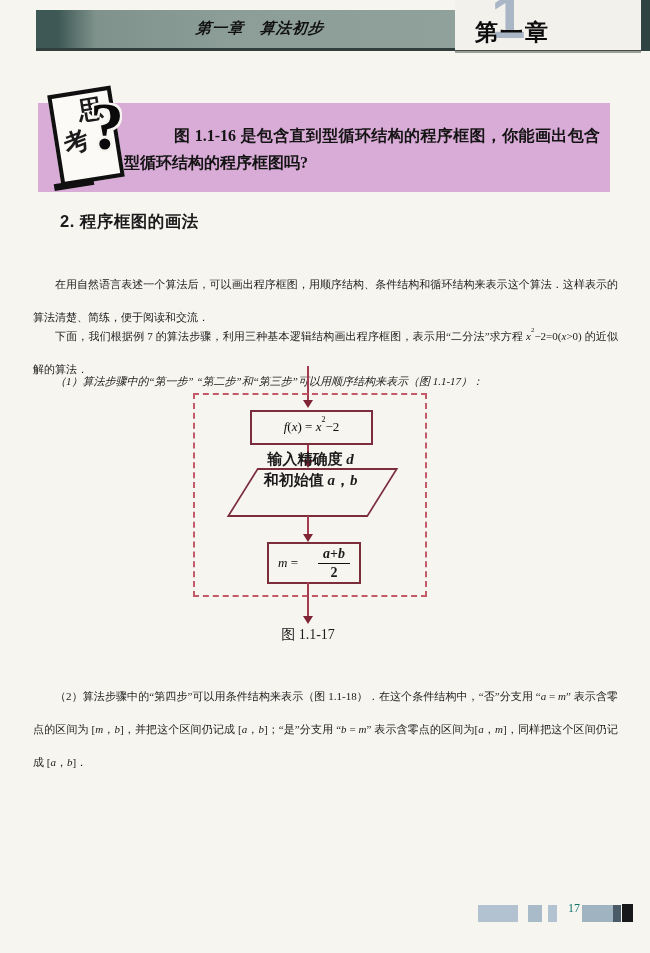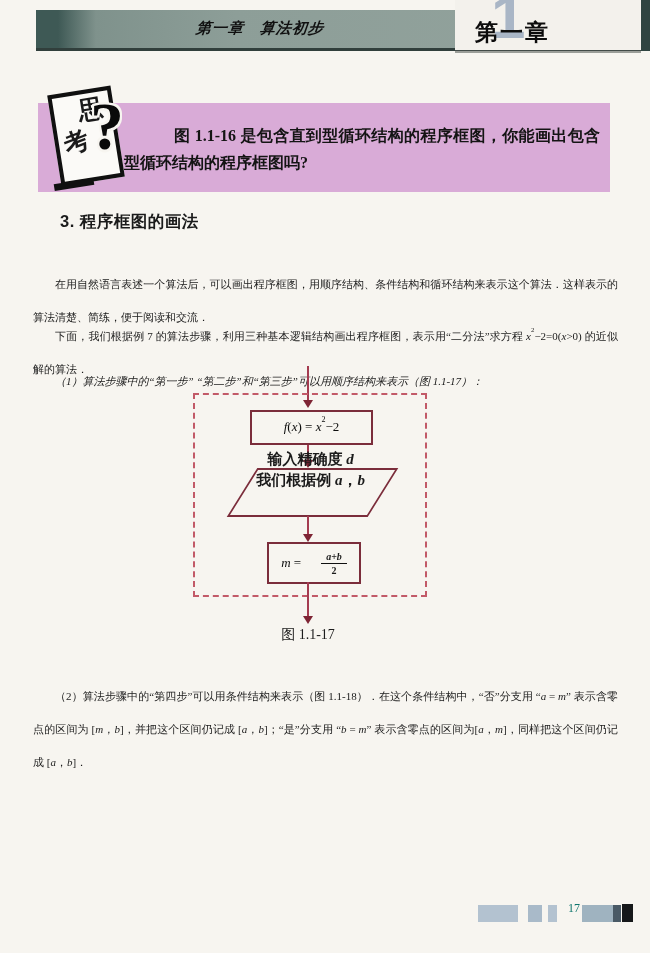--- a/index.html
+++ b/index.html
@@ -99,21 +99,21 @@
   .fc-label{font-size:13px;color:#0d0d0d;white-space:nowrap;}
   .fc-io-shape{
     position:absolute;left:242px;top:468px;width:137px;height:45px;
     border:2px solid #7b2d3b;transform:skewX(-32deg);
   }
   .fc-io-text{
     position:absolute;left:228px;top:446px;width:165px;height:47px;
     display:flex;flex-direction:column;align-items:center;justify-content:center;
     font-size:15px;font-weight:bold;line-height:21px;white-space:nowrap;
   }
-  .fc-frac{display:inline-block;text-align:center;vertical-align:middle;margin-left:20px;font-size:10px;font-weight:bold;}
+  .fc-frac{display:inline-block;text-align:center;vertical-align:middle;margin-left:20px;font-size:14px;font-weight:bold;}
   .fc-frac-num{display:block;border-bottom:1.6px solid #101010;padding:0 5px 1px;}
   .fc-frac-den{display:block;padding-top:1px;}
   .fc-caption{
     position:absolute;left:193px;top:626px;width:230px;text-align:center;font-size:14px;
   }
   
   .footer-mark{position:absolute;top:905px;height:17px;}
   #fmark-1{left:478px;width:40px;background:#b3c2d0;}
   #fmark-2{left:528px;width:14px;background:#a9bac9;}
   #fmark-3{left:548px;width:9px;background:#b3c2d0;}
@@ -141,42 +141,42 @@
   </div>
   <div class="think-icon">
     <div class="think-card">
       <span class="think-char-top">思</span>
       <span class="think-char-bottom">考</span>
     </div>
     <span class="think-question">?</span>
     <div class="think-base"></div>
   </div>
 
-  <div class="section-heading">3. 程序框图的画法</div>
+  <div class="section-heading">2. 程序框图的画法</div>
   <p class="para" id="para-1">在用自然语言表述一个算法后，可以画出程序框图，用顺序结构、条件结构和循环结构来表示这个算法．这样表示的算法清楚、简练，便于阅读和交流．</p>
   <p class="para" id="para-2"><span>下面，我们根据例 7 的算法步骤，利用三种基本逻辑结构画出程序框图，表示用“二分法”求方程 </span><i>x</i><sup>2</sup><span>−2=0(</span><i>x</i><span>&gt;0) 的近似解的算法．</span></p>
   <p class="para" id="para-3">（1）算法步骤中的“第一步” “第二步”和“第三步”可以用顺序结构来表示（图 1.1-17）：</p>
 
   <div>
     <div class="fc-line" style="left:307px;top:366px;height:34px;"></div>
     <div class="fc-head" style="left:303px;top:400px;"></div>
 
     <div class="fc-dashed"></div>
 
     <div class="fc-box" id="fc-box1">
       <span class="fc-label"><i>f</i><span>(</span><i>x</i><span>) = </span><i>x</i><sup>2</sup><span>−2</span></span>
     </div>
 
     <div class="fc-line" style="left:307px;top:445px;height:15px;"></div>
     <div class="fc-head" style="left:303px;top:460px;"></div>
 
     <div class="fc-io-shape"></div>
     <div class="fc-io-text">
       <span><span>输入精确度 </span><i>d</i></span>
-      <span><span>我们根据例 </span><i>a</i><span>，</span><i>b</i></span>
+      <span><span>和初始值 </span><i>a</i><span>，</span><i>b</i></span>
     </div>
 
     <div class="fc-line" style="left:307px;top:516px;height:18px;"></div>
     <div class="fc-head" style="left:303px;top:534px;"></div>
 
     <div class="fc-box" id="fc-box2">
       <span class="fc-label"><i>m</i><span> = </span></span>
       <span class="fc-frac">
         <span class="fc-frac-num"><i>a</i><span>+</span><i>b</i></span>
         <span class="fc-frac-den">2</span>

